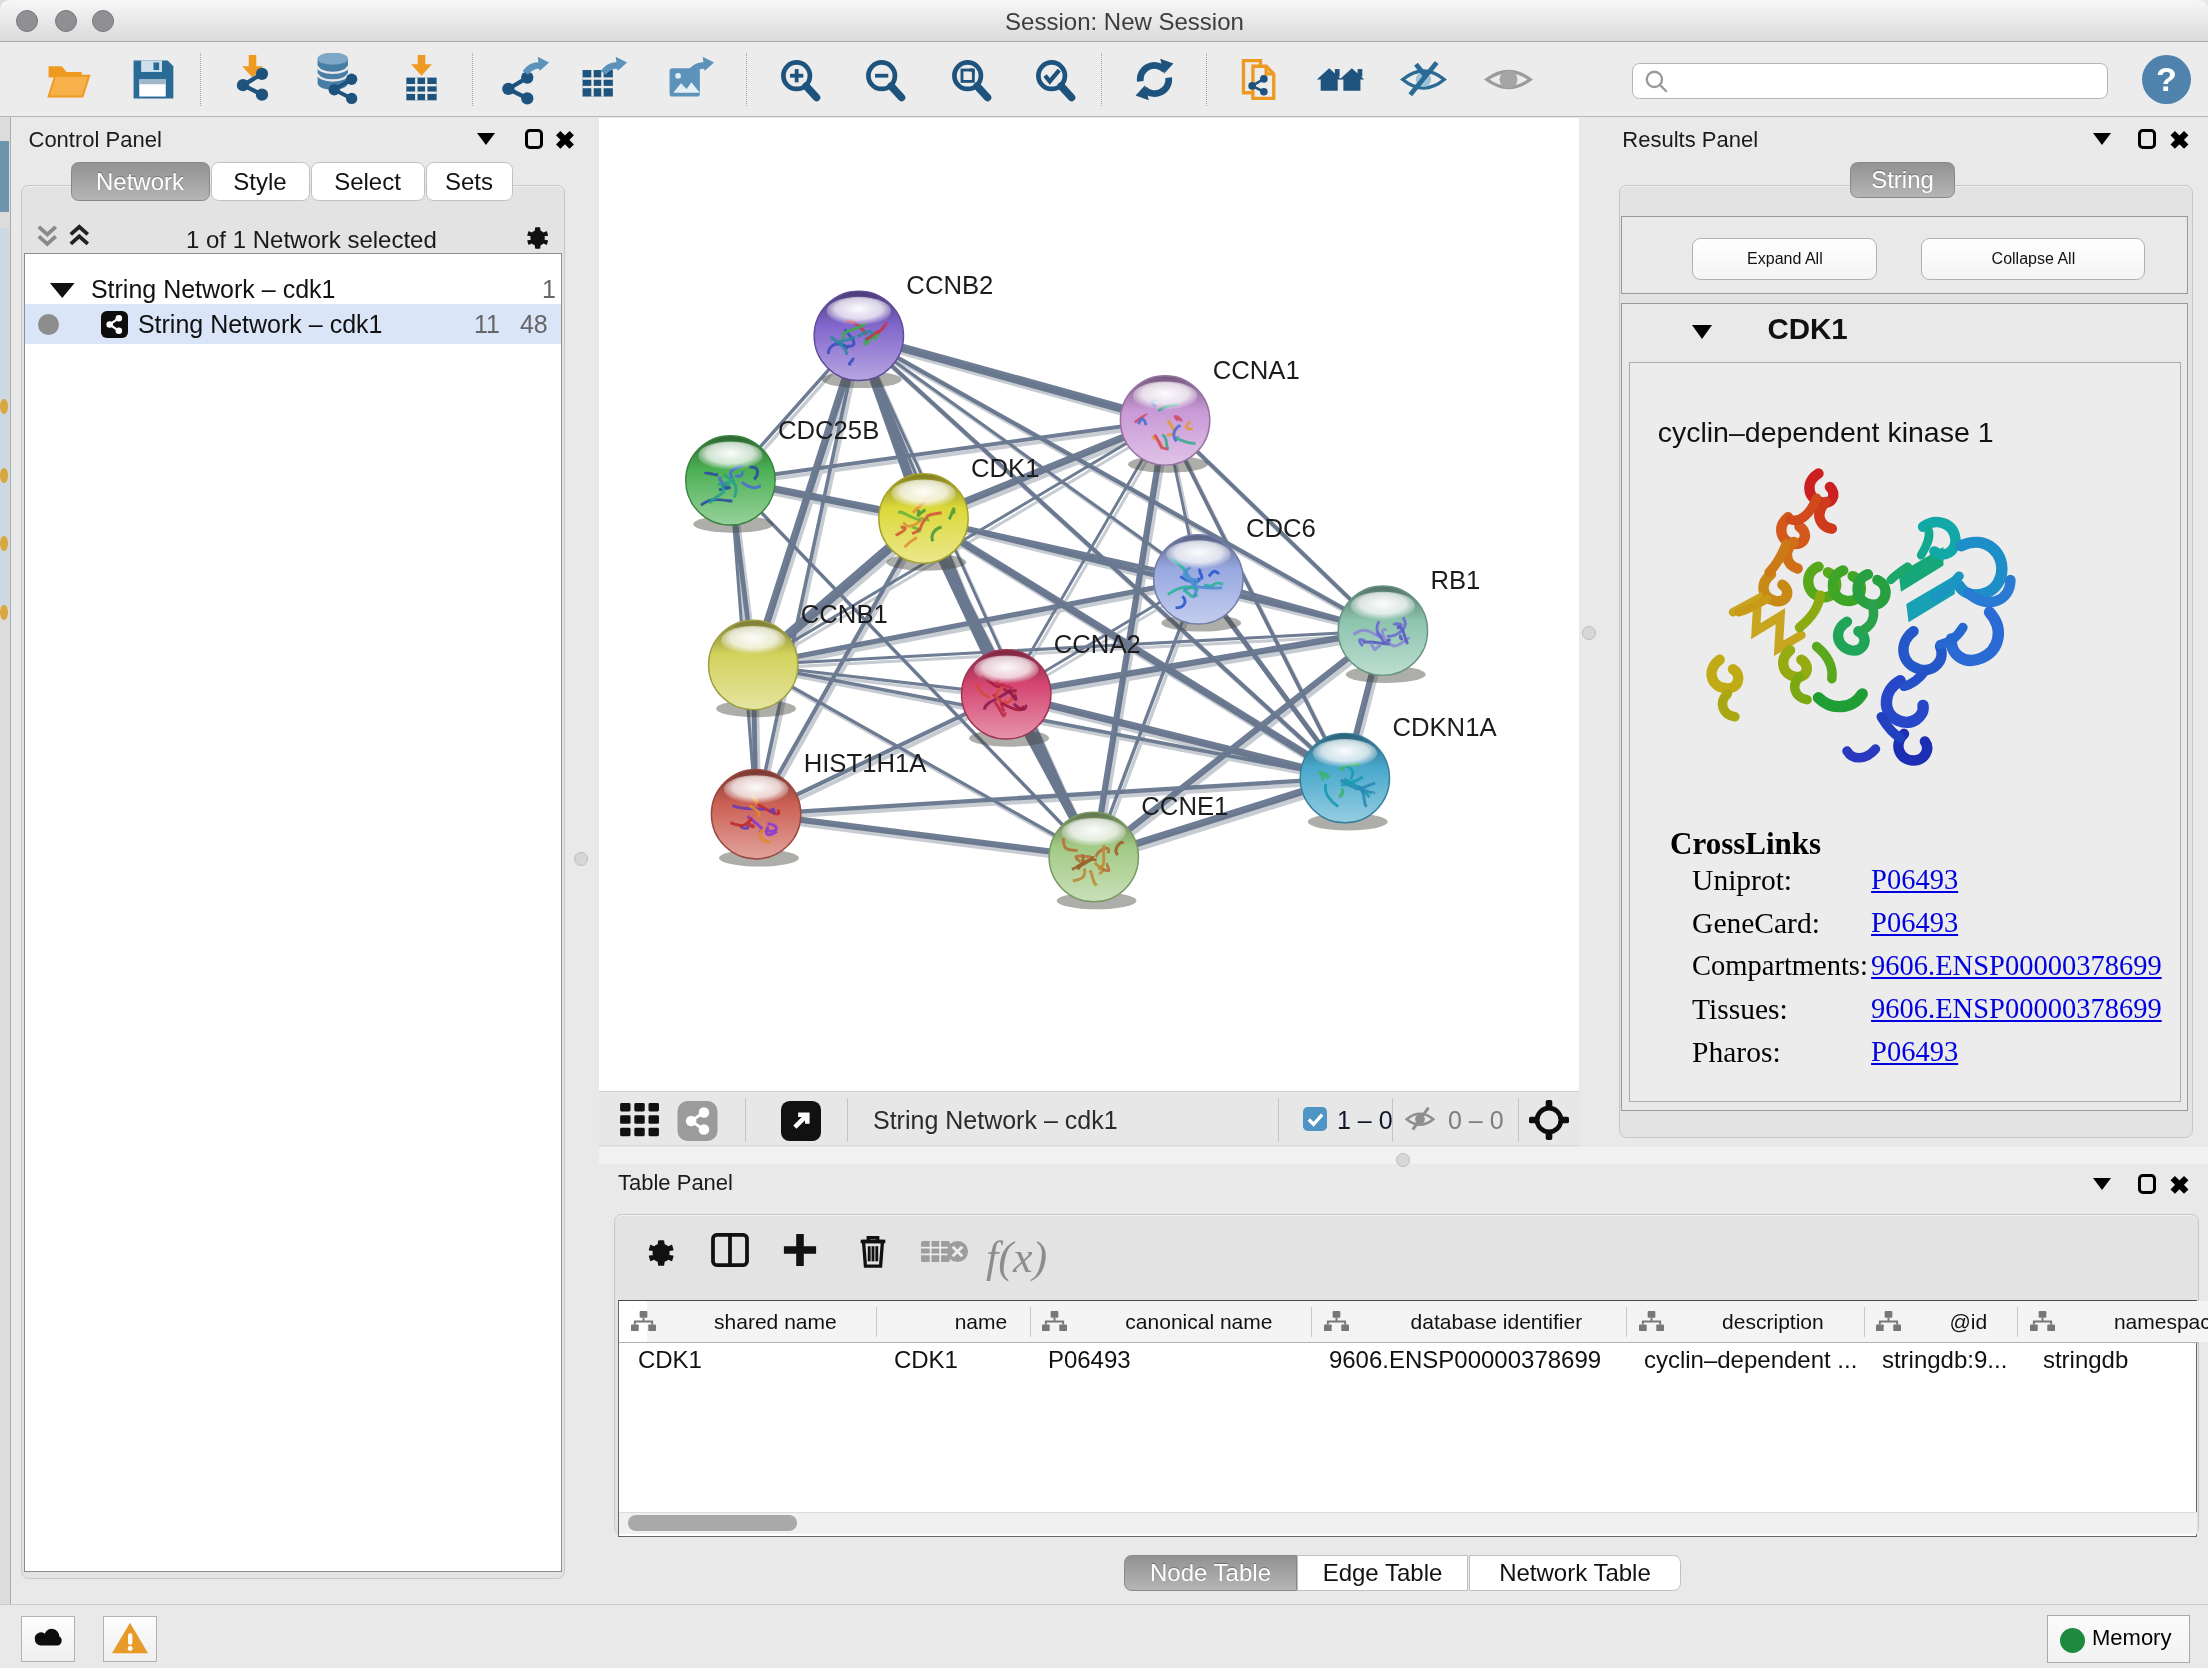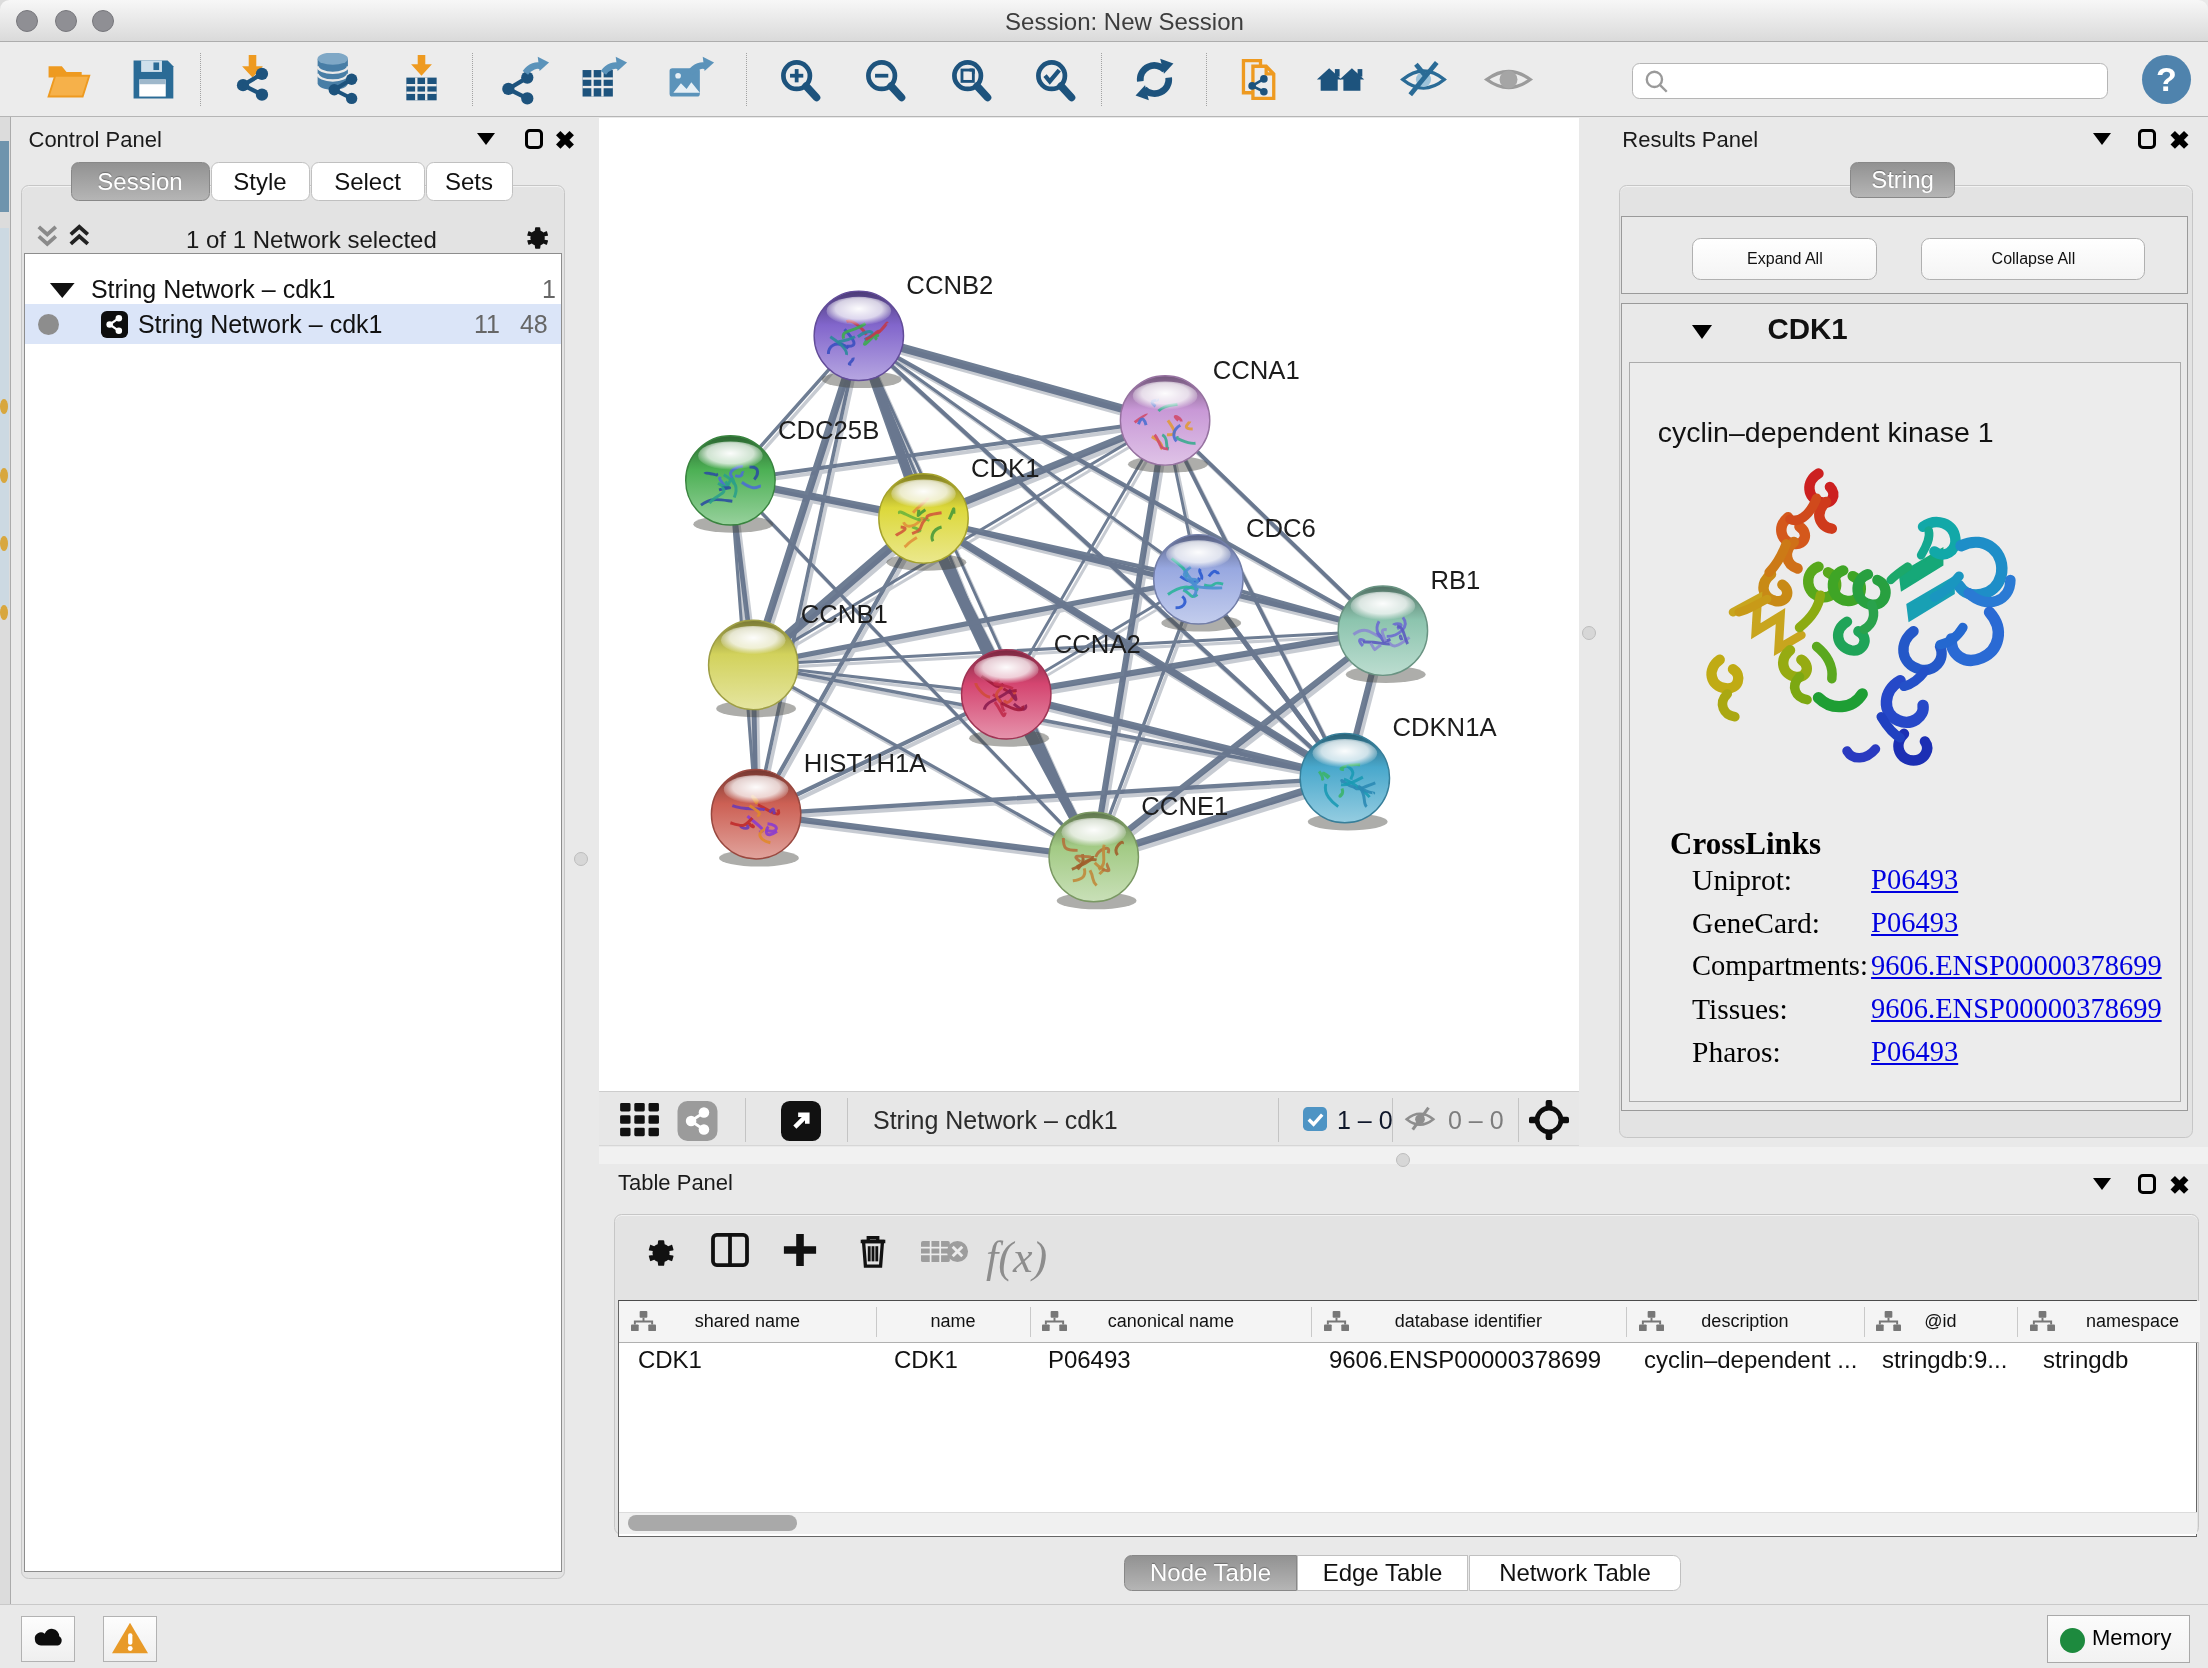--- a/index.html
+++ b/index.html
@@ -57,21 +57,21 @@
   background:linear-gradient(#ffffff,#f4f4f4); font-size:16px; text-align:center; line-height:40px; color:#111; }
 #rp-box2 { position:absolute; left:2.9px; top:118px; width:567px; height:808px;
   border:1px solid #9a9a9a; background:#e9e9e9; }
 #rp-inner { position:absolute; left:6.7px; top:58px; width:552px; height:740px;
   border:1px solid #ababab; background:#ececec; }
 
 
 #tp-table { position:absolute; left:2.9px; top:85px; width:1579px; height:237px;
   background:#ffffff; border:1.4px solid #666666; border-top:1.9px solid #4a4a4a; }
 .th { position:absolute; top:0; height:41px; background:#f4f4f4;
-  font-size:18px; color:#111; line-height:41px; text-align:center; }
+  font-size:21px; color:#111; line-height:41px; text-align:center;margin-left:28px; }
 .thd { position:absolute; top:5.7px; height:30px; width:0; border-left:1px solid #c9c9c9; }
 .td { position:absolute; top:41px; height:36px; font-size:24px; color:#111; line-height:36px; }
 
 
 #statusbar { position:absolute; left:0; top:1604px; width:2208px; height:65px;
   background:#e9e9e9; border-top:1px solid #c9c9c9; }
 .sbtn { position:absolute; top:11.4px; width:54px; height:46px; background:linear-gradient(#fdfdfd,#efefef);
   border:1.9px solid #b2b2b2; }
 #memorybtn { position:absolute; left:2047px; top:9.5px; width:143px; height:48px;
   background:linear-gradient(#fbfbfb,#f2f2f2); border:1.9px solid #a9a9a9; font-size:22px;
@@ -269,21 +269,21 @@
       </svg>
     </div>
 </div>
 
 <div id="controlpanel" class="abs" style="left:10.5px;top:118px;width:578px;height:1462px;">
   <div class="ptitle" style="left:18px;top:8.6px;">Control Panel</div>
   <div class="parrow" style="left:466px;top:15px;"></div>
   <div class="psquare" style="left:514px;top:11.4px;"></div>
   <div class="px" style="left:544px;top:13.3px;">✖</div>
   <div class="subpanel" style="left:10.5px;top:67px;width:544px;height:1394px;"></div>
-  <div class="tab tabsel" style="left:60px;top:44px;width:139px;">Session</div>
+  <div class="tab tabsel" style="left:60px;top:44px;width:139px;">Network</div>
   <div class="tab" style="left:200px;top:44px;width:99px;">Style</div>
   <div class="tab" style="left:300px;top:44px;width:114px;">Select</div>
   <div class="tab" style="left:415px;top:44px;width:87px;">Sets</div>
   <div class="abs" style="left:10.5px;top:67px;width:544px;height:1394px;">
     <svg width="34" height="28.5" viewBox="0 0 36 30" style="position:absolute;left:14.3px;top:38px;">
         <path d="M4 4 L13 12 L22 4" fill="none" stroke="#8a8a8a" stroke-width="4"></path>
         <path d="M4 14 L13 22 L22 14" fill="none" stroke="#8a8a8a" stroke-width="4"></path>
       </svg>
     <svg width="34" height="28.5" viewBox="0 0 36 30" style="position:absolute;left:46px;top:38px;">
         <path d="M4 12 L13 4 L22 12" fill="none" stroke="#222" stroke-width="4"></path>

